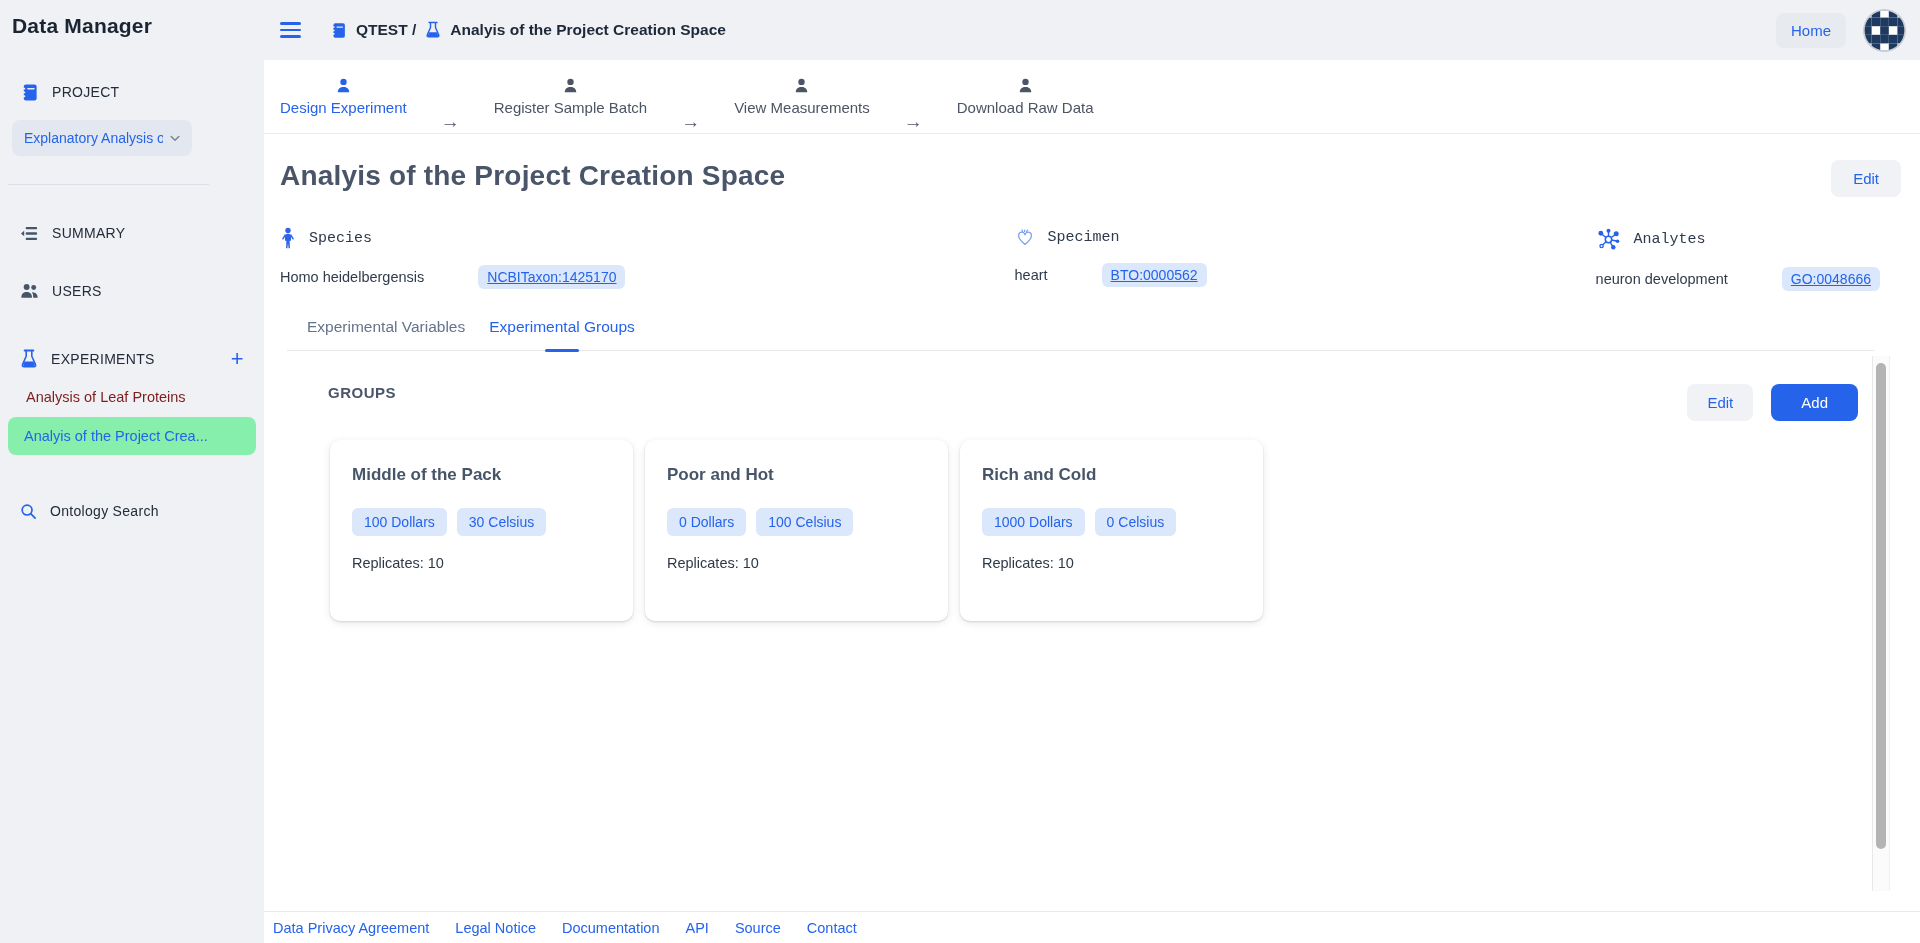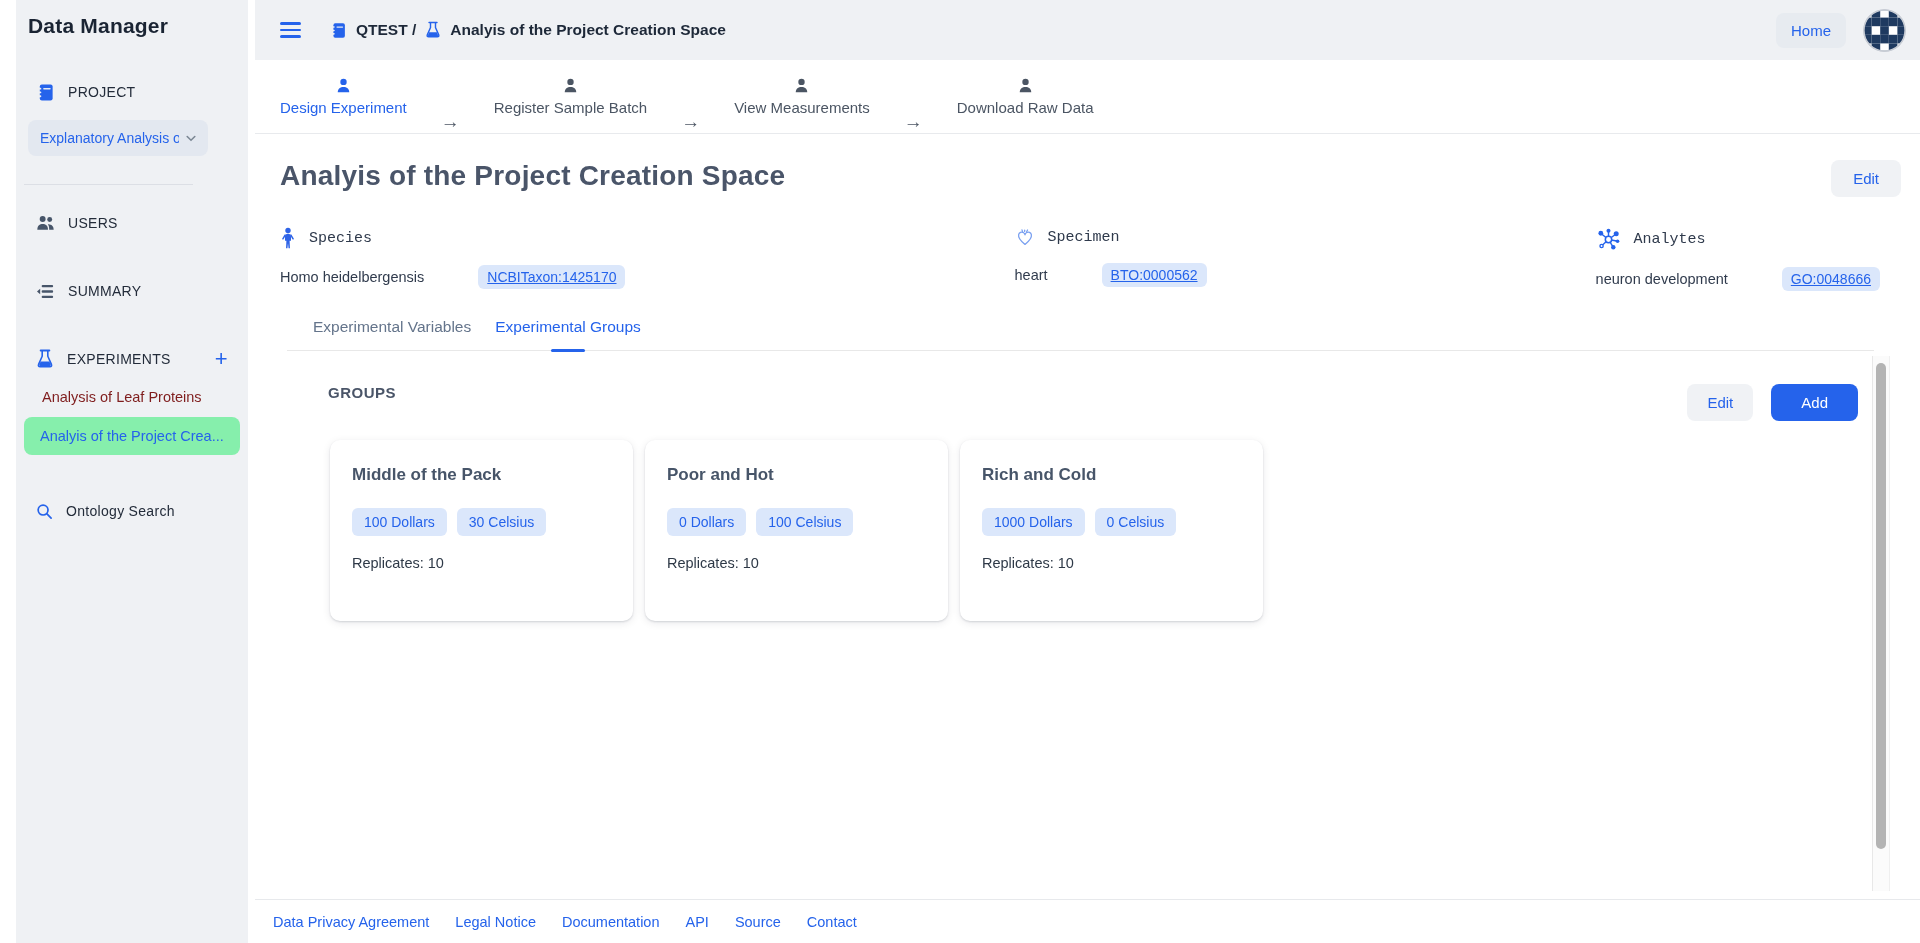--- a/index.html
+++ b/index.html
@@ -1,20 +1,20 @@
 <!DOCTYPE html>
 <html><head>
 <meta charset="utf-8">
 <style>
   * { margin:0; padding:0; box-sizing:border-box; }
   html,body { width:1920px; height:943px; overflow:hidden; }
   body { font-family:"Liberation Sans", sans-serif; background:#fff; position:relative; color:#2b3547; }
 
   
-  .sidebar { position:absolute; left:16px; top:0; width:232px; height:943px; background:#eff1f4; z-index:3; }
+  .sidebar { position:absolute; left:0; top:0; width:264px; height:943px; background:#eff1f4; z-index:3; }
   .app-title { padding:14px 12px 0 12px; font-size:21px; font-weight:700; color:#1a2433; letter-spacing:.2px; }
   .side-row { display:flex; align-items:center; gap:13px; padding:10px 20px; font-size:14px; color:#232c3a; letter-spacing:.3px; cursor:default; }
   .side-row .lbl { line-height:20px; }
   .row-project { margin-top:34px; }
   .project-pill { margin:8px 12px 0 12px; height:36px; width:180px; background:#e3e8f0; border-radius:8px; display:flex; align-items:center; gap:7px; padding:0 12px; font-size:14px; color:#2563eb; cursor:pointer; }
   .project-pill .lbl { white-space:nowrap; overflow:hidden; }
   .side-divider { height:1px; background:#dcdfe5; margin:28px 55px 0 8px; }
   .row-summary { margin-top:28px; }
   .row-users { margin-top:18px; }
   .row-experiments { margin-top:28px; }
@@ -51,42 +51,42 @@
   .btn-primary { background:#2563eb; color:#fff; border:none; font-family:inherit; font-size:15px; font-weight:500; padding:10px 30px; border-radius:8px; cursor:pointer; }
 
   .attrs { display:flex; justify-content:space-between; padding:30px 40px 0 25px; }
   .attr { display:flex; flex-direction:column; gap:15px; }
   .attr-head { display:flex; align-items:center; gap:13px; font-size:15px; font-weight:500; color:#2f3a4c;font-family:Liberation Mono, monospace; }
   .attr-val { display:flex; align-items:center; gap:11px; font-size:14.5px; color:#303b4d; }
   .chip-link { background:#dbe7fb; padding:4px 9px; border-radius:6px; font-size:14px; color:#2563eb; text-decoration:underline; cursor:pointer; white-space:nowrap;margin-left:43px; }
 
   .tabs-wrap { margin:21px 46px 0 32px; border-bottom:1px solid #e8e8e8; display:flex; gap:24px; }
   .tab { padding:6px 0 14px; font-size:15.5px; color:#64748b; cursor:pointer; position:relative; }
-  .tab:first-child { margin-left:26px; }
+  .tab:first-child { margin-left:20px; }
   .tab.active { color:#2563eb; font-weight:500; }
   .tab.active::after { content:""; position:absolute; left:50%; transform:translateX(-50%); bottom:-2px; width:34px; height:3.5px; border-radius:2px; background:#2563eb; }
 
   .groups-head { display:flex; align-items:flex-start; padding:33px 62px 0 73px; }
   .groups-title { font-size:15px; font-weight:700; letter-spacing:.5px; color:#4a5568; }
   .groups-head .spacer { flex:1; }
   .groups-head .btn-soft { margin-right:18px; padding:10px 20px; }
 
   .cards { display:flex; gap:12px; padding:19px 0 0 75px; }
   .card { width:303px; height:181px; background:#fff; border-radius:10px; padding:25px 22px; box-shadow:0 1px 2px rgba(16,24,40,.14), 0 2px 8px rgba(16,24,40,.09); }
   .card-title { font-size:17px; font-weight:700; color:#475569; }
   .card-chips { display:flex; gap:10px; margin-top:23px; }
   .chip { background:#dbe7fb; color:#2563eb; font-size:14px; font-weight:500; padding:6px 12px; border-radius:6px; white-space:nowrap; }
   .card-reps { margin-top:19px; font-size:14.5px; color:#2e3947; }
 
   
   .sb-track { position:absolute; left:1872px; top:356px; width:18px; height:535px; background:#fbfbfb; border-left:1px solid #e8e8e8; border-right:1px solid #efefef; z-index:4; }
   .sb-thumb { position:absolute; left:3px; top:7px; width:10px; height:486px; background:#b4b4b4; border-radius:6px; }
 
   
-  .footer { position:absolute; left:255px; right:0; bottom:0; height:44px; background:#fff; border-top:1px solid #e7e9ec; display:flex; align-items:center; gap:26px; padding-left:18px; }
+  .footer { position:absolute; left:255px; right:0; bottom:0; height:32px; background:#fff; border-top:1px solid #e7e9ec; display:flex; align-items:center; gap:26px; padding-left:18px; }
   .footer-link { color:#2563eb; font-size:14.5px; text-decoration:none; cursor:pointer; }
 </style>
 </head>
 <body>
 
 <aside class="sidebar">
   <div class="app-title">Data Manager</div>
 
   <div class="side-row row-project">
     <span class="ic">
@@ -105,42 +105,42 @@
     <span class="lbl">Explanatory Analysis o...</span>
     <span class="ic">
       <svg width="10" height="7" viewBox="0 0 10 7">
           <path d="M1.2 1.5 L5 5.2 L8.8 1.5" stroke="#7b8794" stroke-width="1.6" fill="none" stroke-linecap="round"></path>
         </svg>
     </span>
   </div>
 
   <div class="side-divider"></div>
 
+  <div class="side-row row-summary">
+    <span class="ic">
+      <svg width="19" height="19" viewBox="0 0 20 20">
+          <rect x="6" y="3.2" width="12" height="2.4" rx="1" fill="#475569"></rect>
+          <rect x="6" y="8.8" width="12" height="2.4" rx="1" fill="#475569"></rect>
+          <rect x="6" y="14.4" width="12" height="2.4" rx="1" fill="#475569"></rect>
+          <path d="M4.4 7 L1 10 L4.4 13 Z" fill="#475569"></path>
+        </svg>
+    </span>
+    <span class="lbl">SUMMARY</span>
+  </div>
+
   <div class="side-row row-users">
     <span class="ic">
       <svg width="19" height="18" viewBox="0 0 20 18">
           <circle cx="7" cy="4.8" r="3.1" fill="#475569"></circle>
           <path d="M1.4 16 C1.4 11.7 4 10.1 7 10.1 C10 10.1 12.6 11.7 12.6 16 Z" fill="#475569"></path>
           <circle cx="14.4" cy="5.4" r="2.6" fill="#475569"></circle>
           <path d="M13.2 10.3 C16.3 10.5 18.6 12.2 18.6 16 L13.9 16 C13.9 13.6 13.6 11.6 12.6 10.6 C12.8 10.4 13 10.3 13.2 10.3 Z" fill="#475569"></path>
         </svg>
     </span>
     <span class="lbl">USERS</span>
-  </div>
-
-  <div class="side-row row-summary">
-    <span class="ic">
-      <svg width="19" height="19" viewBox="0 0 20 20">
-          <rect x="6" y="3.2" width="12" height="2.4" rx="1" fill="#475569"></rect>
-          <rect x="6" y="8.8" width="12" height="2.4" rx="1" fill="#475569"></rect>
-          <rect x="6" y="14.4" width="12" height="2.4" rx="1" fill="#475569"></rect>
-          <path d="M4.4 7 L1 10 L4.4 13 Z" fill="#475569"></path>
-        </svg>
-    </span>
-    <span class="lbl">SUMMARY</span>
   </div>
 
   <div class="side-row row-experiments">
     <span class="ic">
       <svg width="18" height="20" viewBox="0 0 18 20">
           <path d="M6.2 2 V7.2 L2.6 15.4 Q1.8 17.6 4.1 17.6 H13.9 Q16.2 17.6 15.4 15.4 L11.8 7.2 V2" fill="none" stroke="#2563eb" stroke-width="1.6"></path>
           <path d="M4.6 1.5 H13.4" stroke="#2563eb" stroke-width="1.8" stroke-linecap="round"></path>
           <path d="M4.6 12.6 H13.4 L14.7 15.6 Q15.2 16.9 13.7 16.9 H4.3 Q2.8 16.9 3.3 15.6 Z" fill="#2563eb"></path>
         </svg>
     </span>

